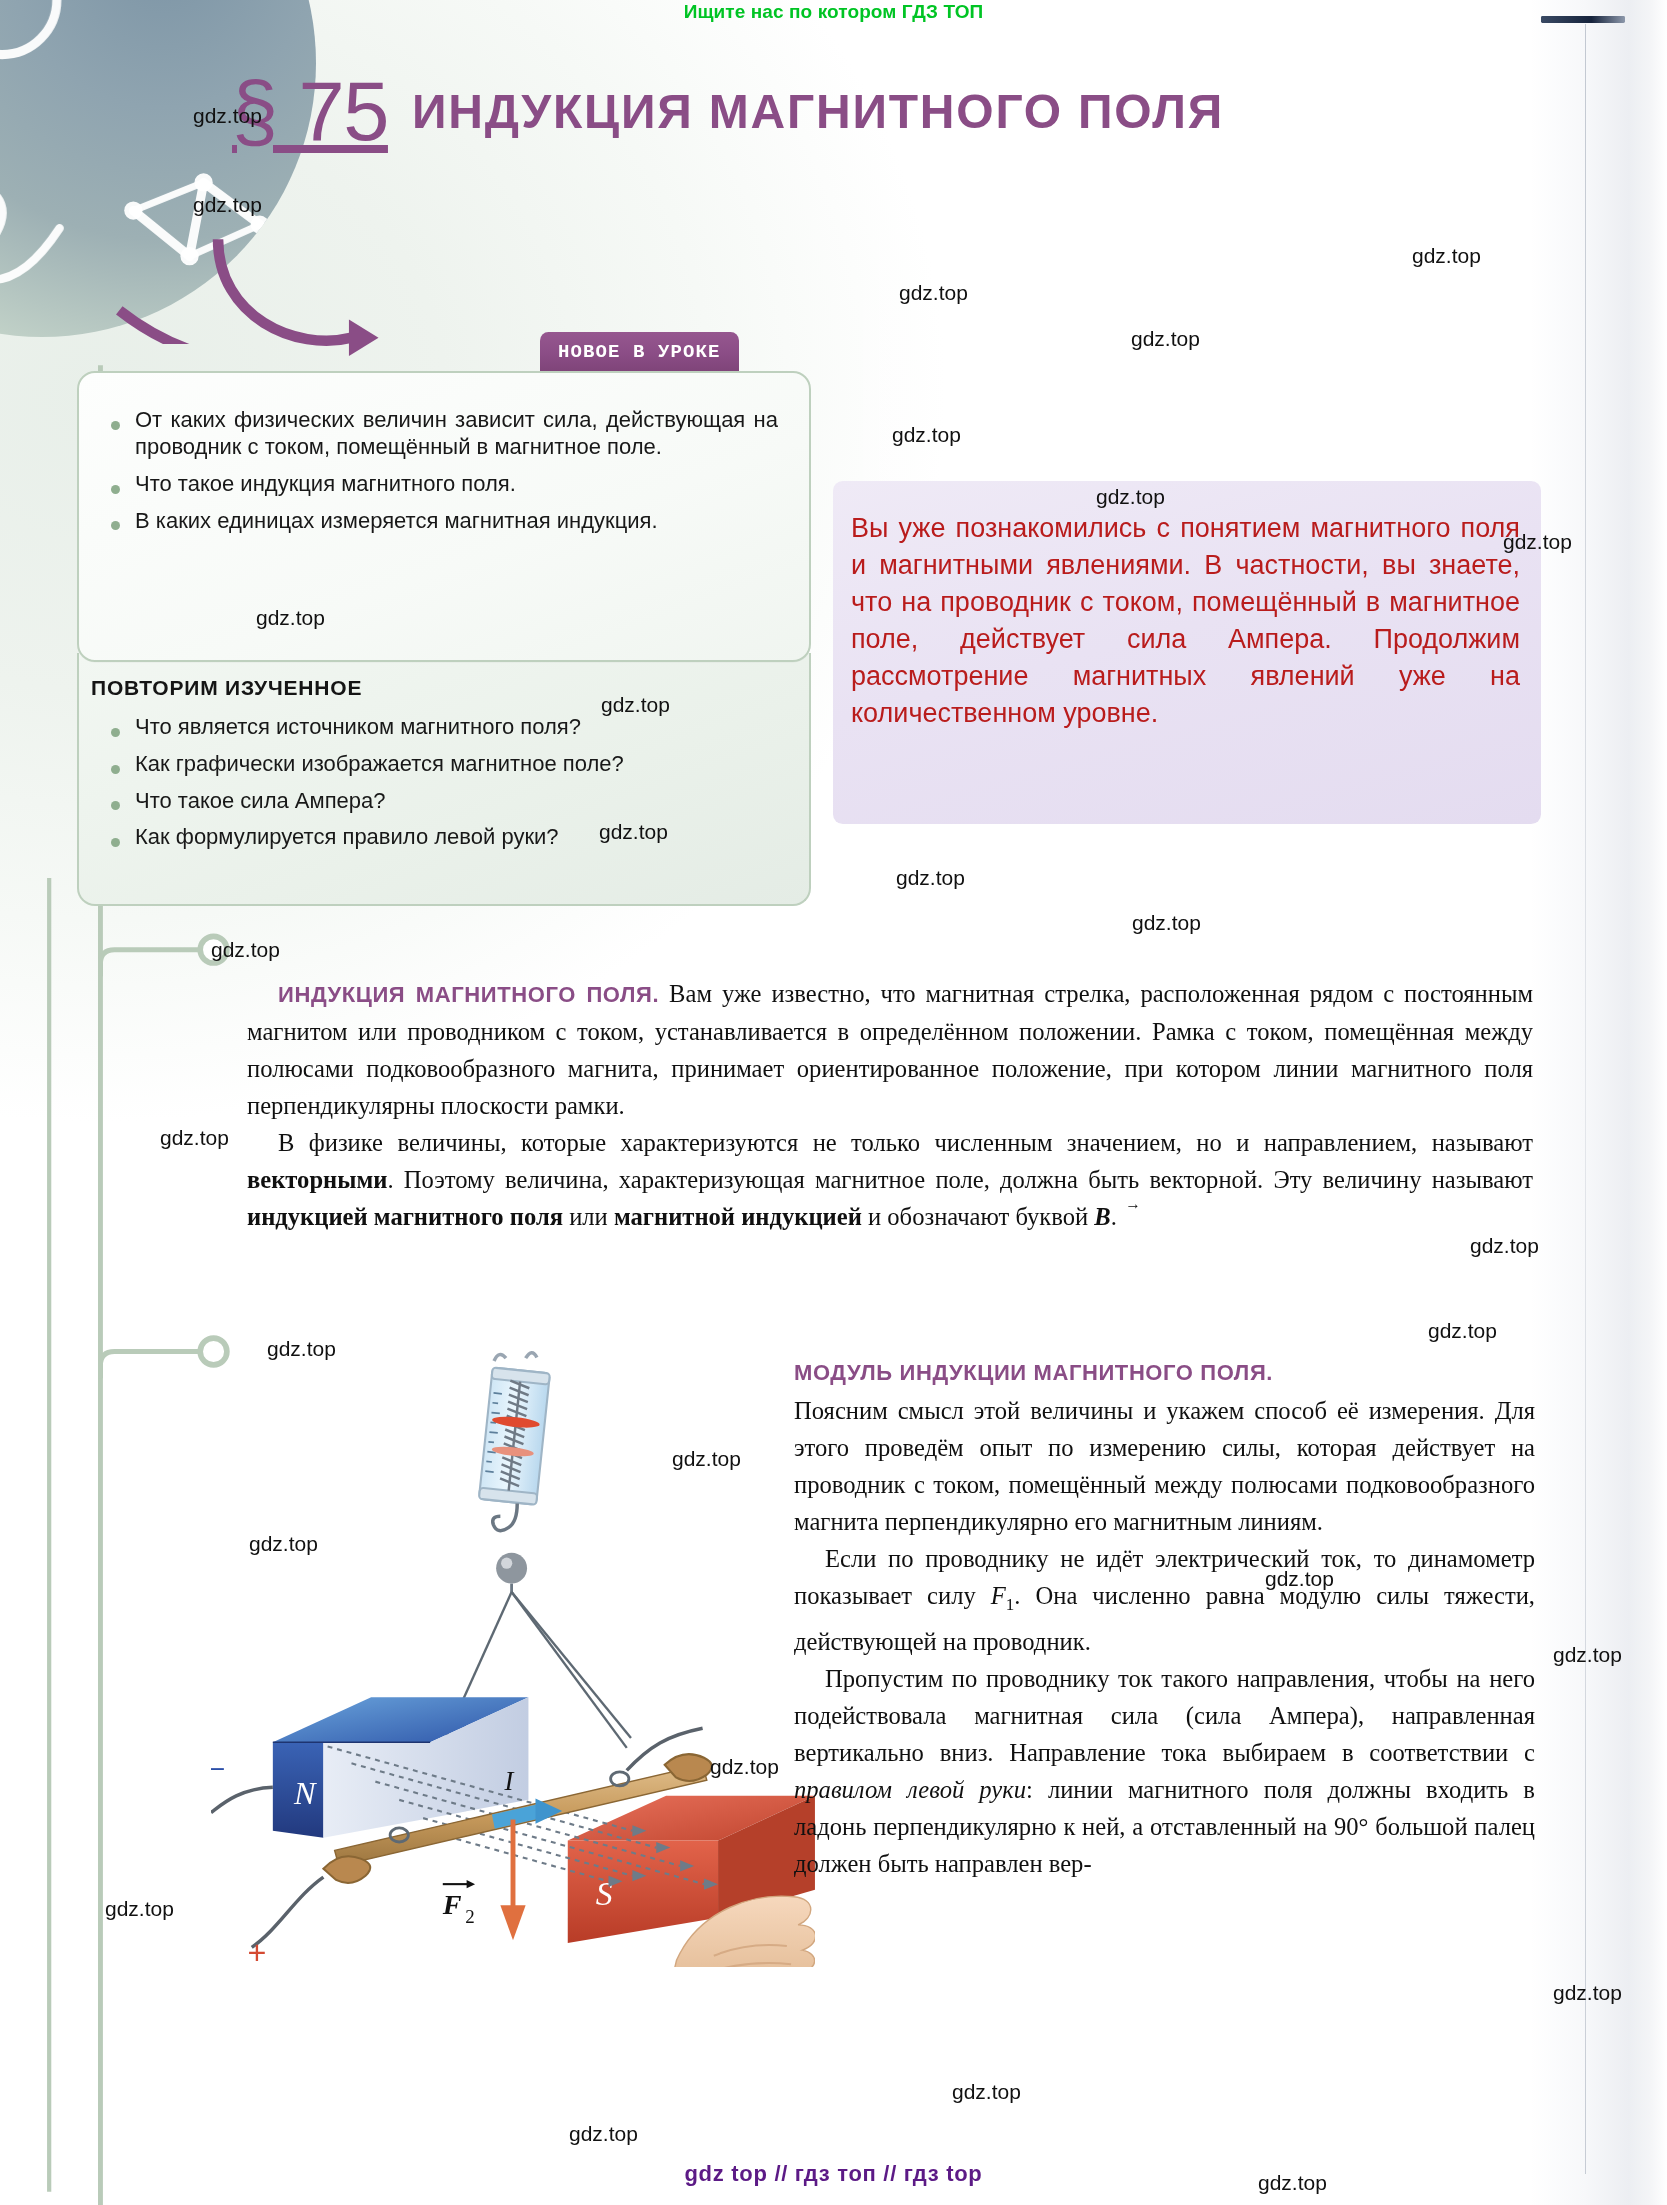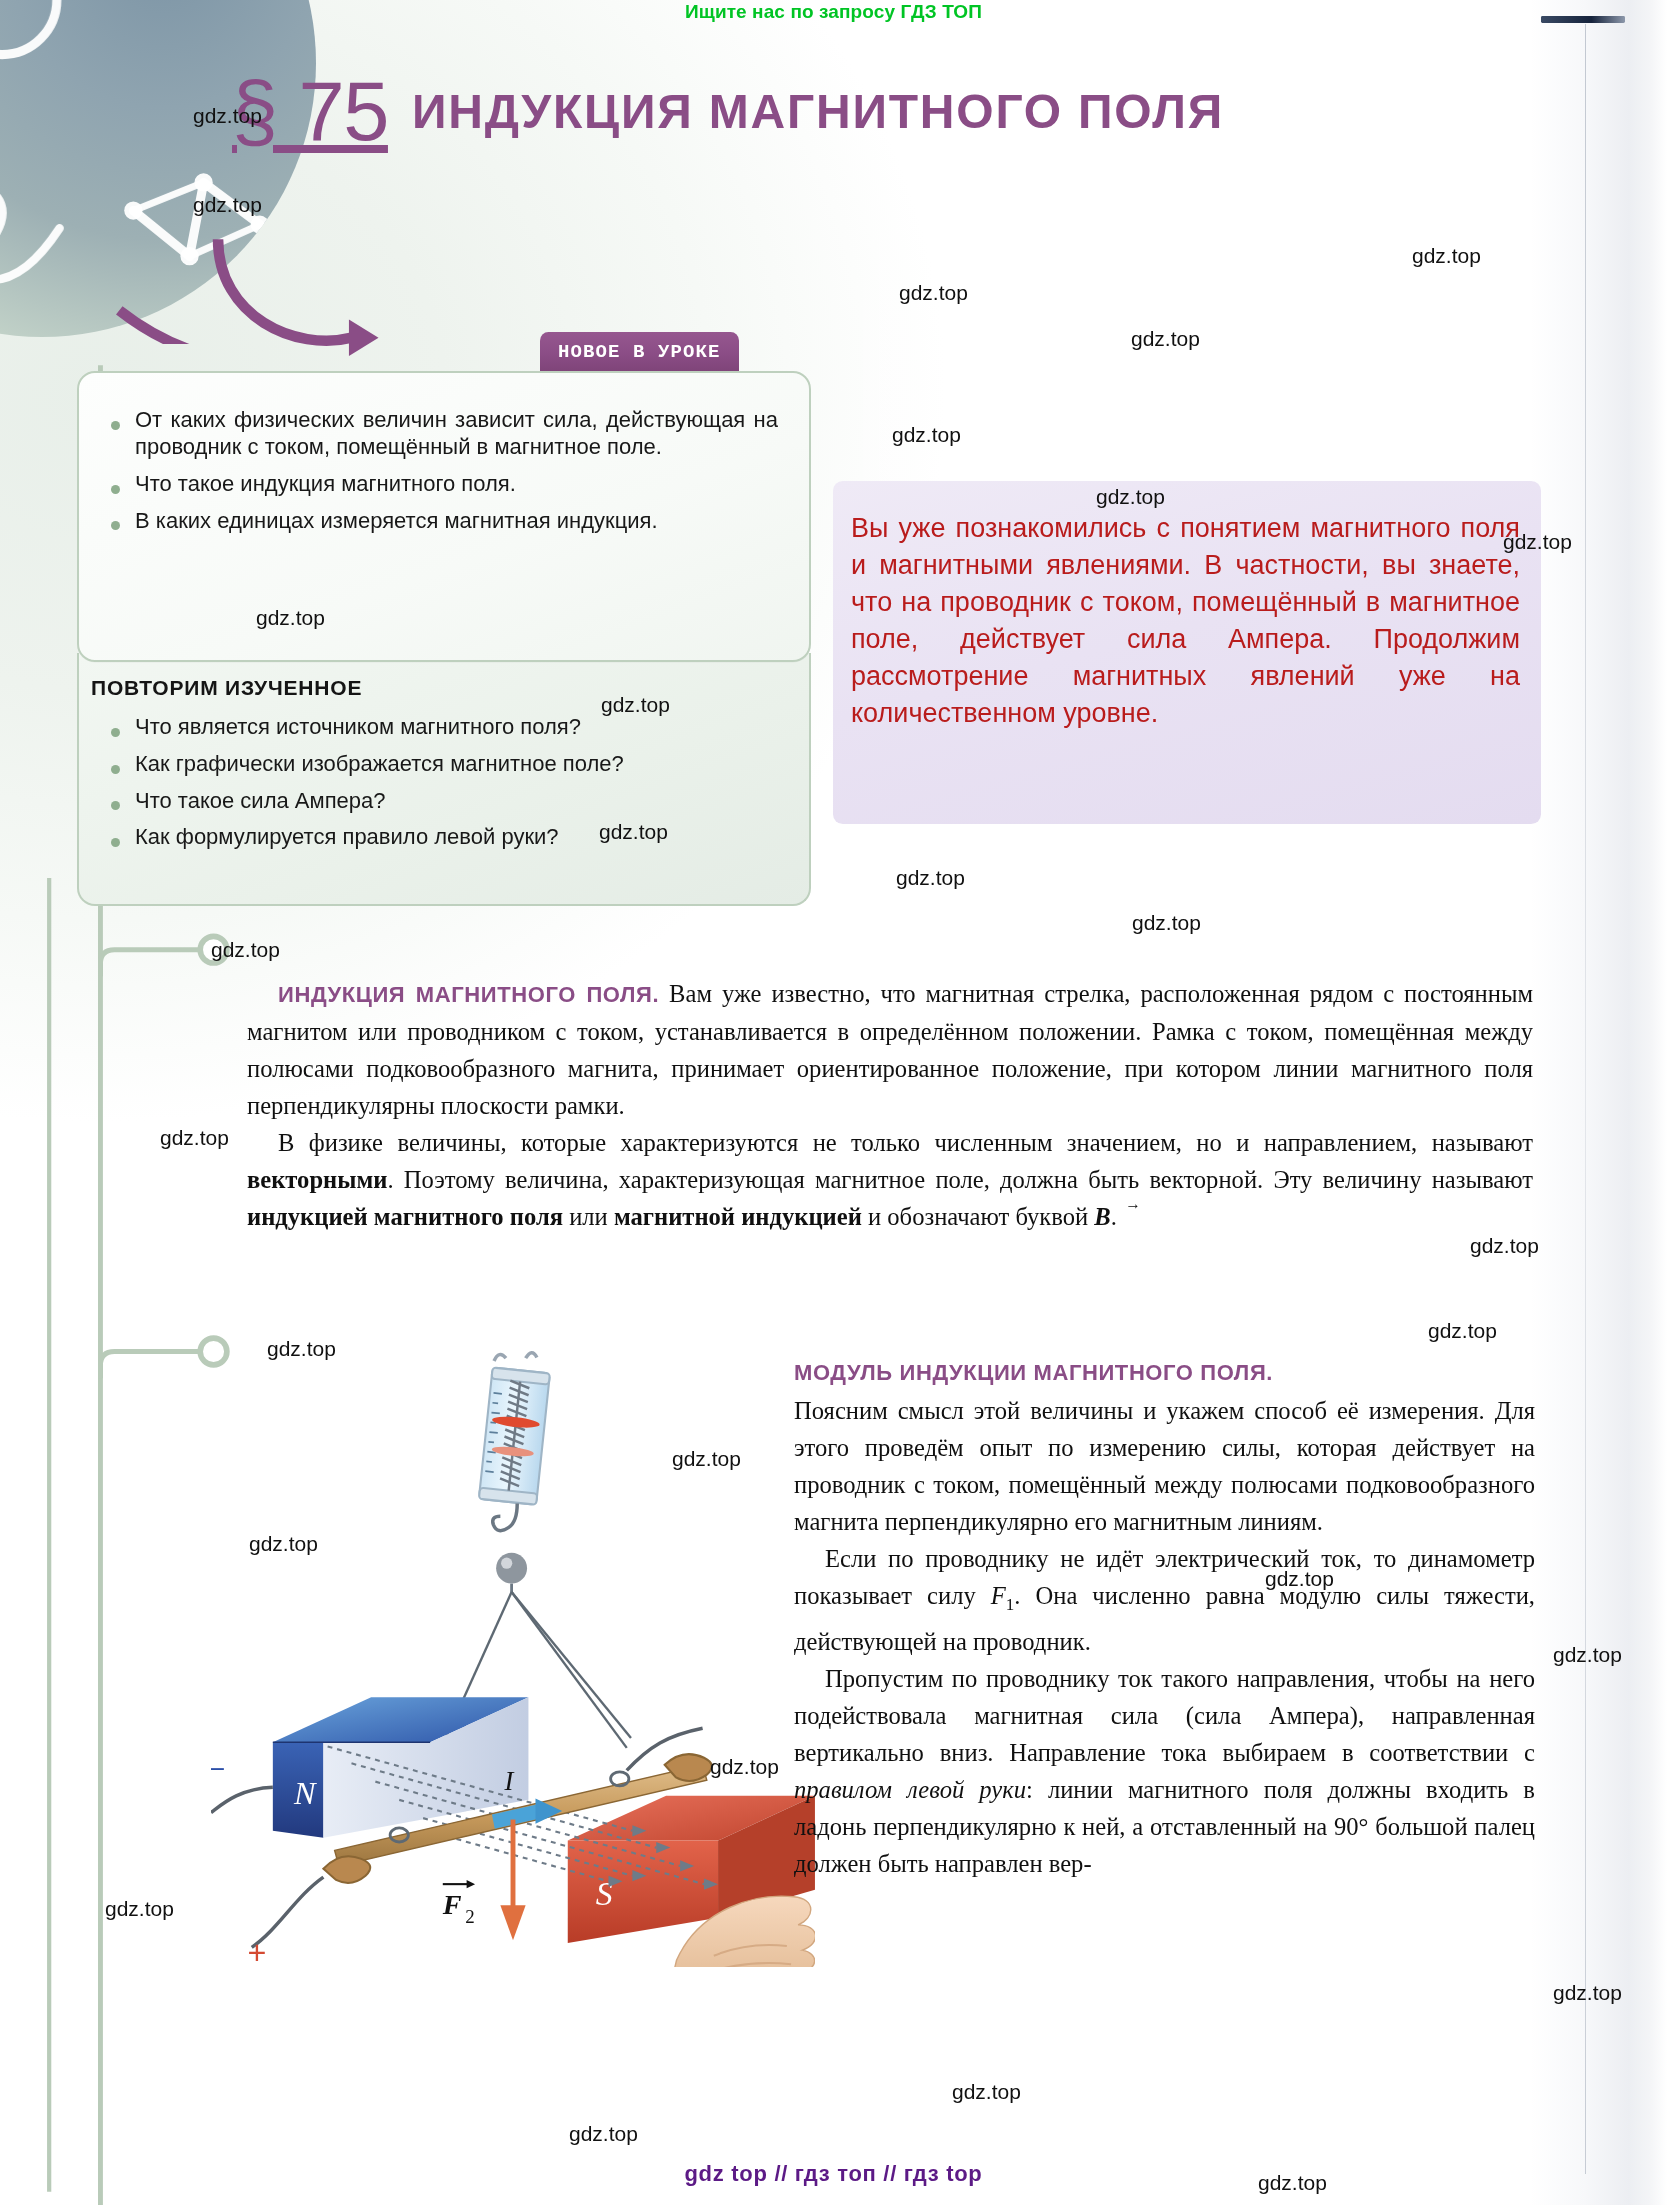--- a/index.html
+++ b/index.html
@@ -244,21 +244,21 @@
 </style>
 </head>
 <body>
 
 <div class="paper"></div>
 <div class="paper-right-white"></div>
 <div class="spine"></div>
 <div class="spine-line"></div>
 <div class="spine-top-dark"></div>
 
-<div class="promo">Ищите нас по запросу ГДЗ ТОП</div>
+<div class="promo">Ищите нас по котором ГДЗ ТОП</div>
 
 <div class="deco-circle">
   <svg width="548" height="548" viewBox="0 0 780 780">
     <g fill="none" stroke="#ffffff" stroke-width="13" stroke-linecap="round" stroke-linejoin="round" opacity="0.95">
 
       <path d="M255 190 L255 300 A78 78 0 0 0 411 300 L411 190"></path>
       <path d="M255 190 L320 190 M411 190 L346 190"></path>
       <rect x="252" y="160" width="70" height="36" stroke-width="11"></rect>
       <rect x="344" y="160" width="70" height="36" stroke-width="11"></rect>
 

